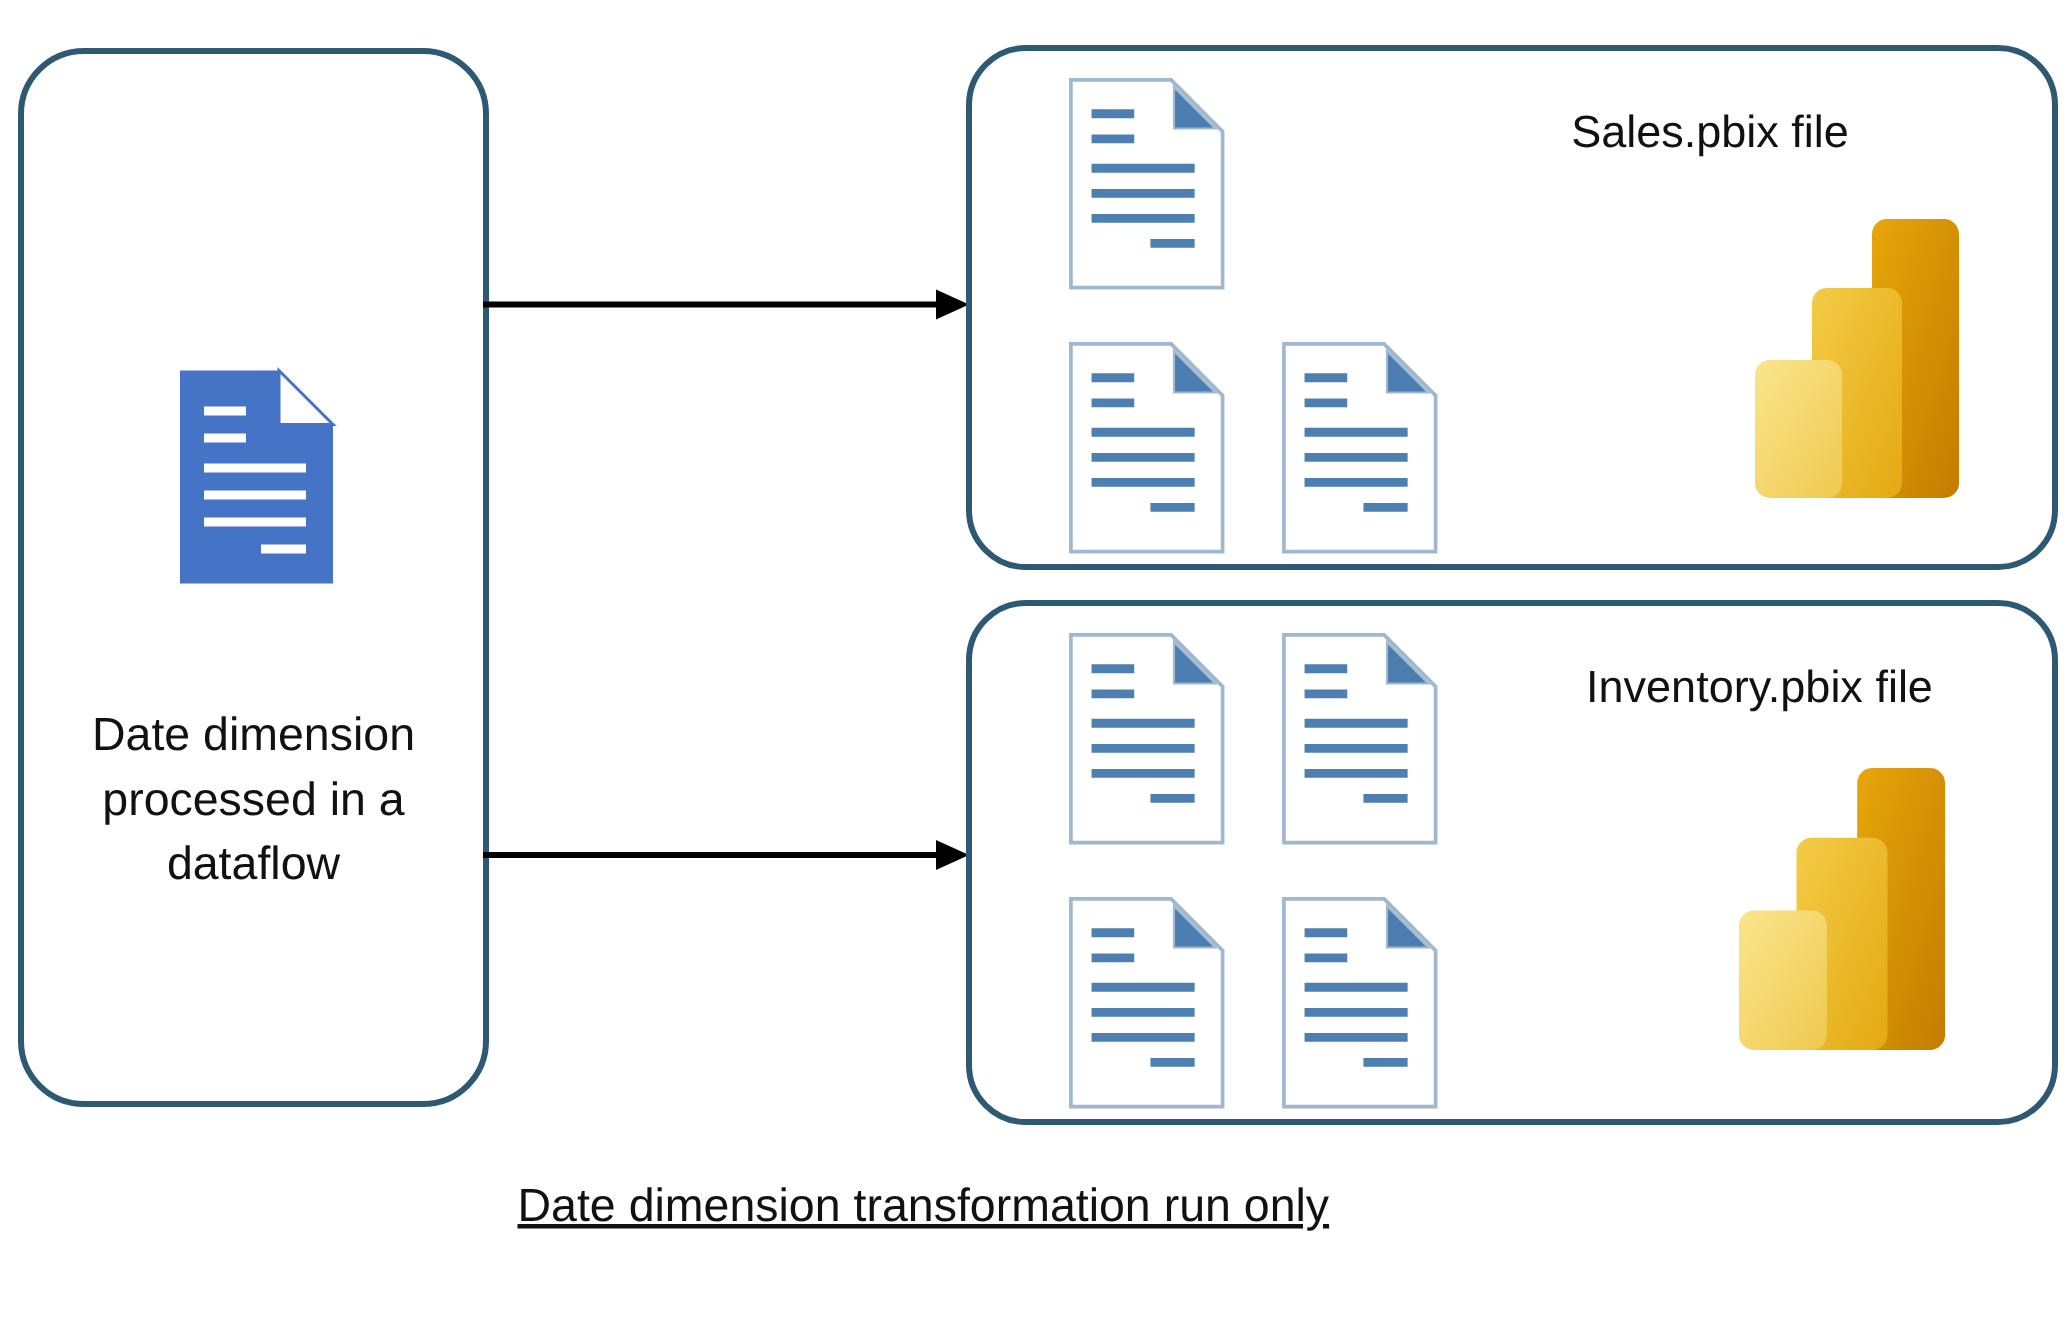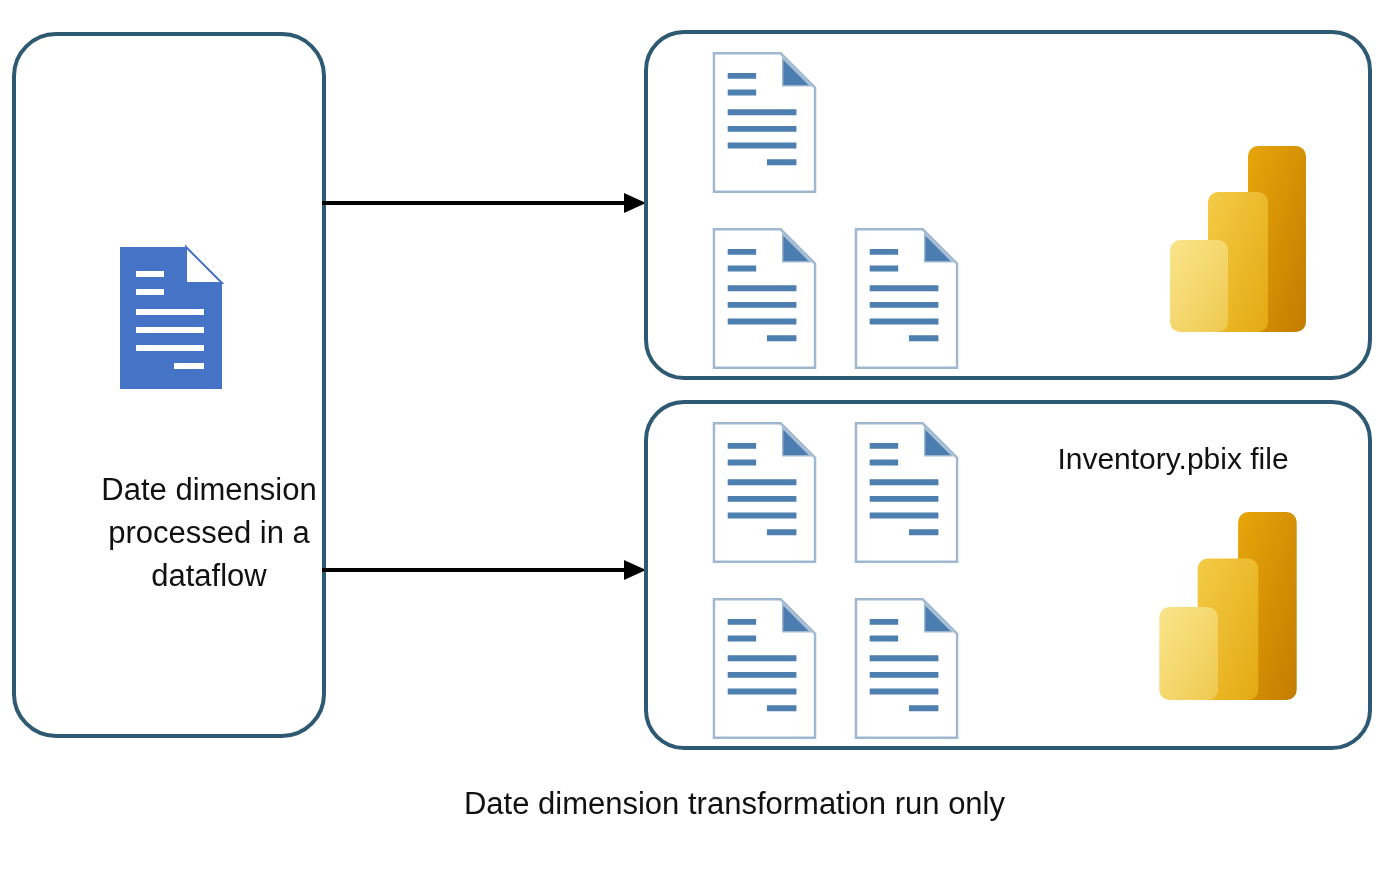--- a/index.html
+++ b/index.html
@@ -41,21 +41,20 @@
   .dataflow-doc { left: 100px; top: 208px; width: 110px; height: 148px; }
 
   .dataflow-label {
     position: absolute;
     left: 0; top: 432px;
     width: 100%;
     text-align: center;
     font-size: 31px;
     line-height: 43px;
     color: #111111;
-    margin-left: 40px;
   }
   .box-title {
     position: absolute;
     top: 38px;
     width: 400px;
     text-align: center;
     font-size: 30px;
     line-height: 34px;
     color: #111111;
     white-space: nowrap;
@@ -92,24 +91,25 @@
     left: 302px; top: 1px;
     width: 0; height: 0;
     border-left: 22px solid #000000;
     border-top: 10px solid transparent;
     border-bottom: 10px solid transparent;
   }
   .caption {
     position: absolute;
     left: 345px; top: 782px;
     width: 660px;
-    text-align: right;
+    text-align: left;
     font-size: 31px;
     line-height: 44px;
     color: #111111;
+    text-decoration: underline;
   }
   .caption-line { display: block; }
   .hidden-defs { position: absolute; width: 0; height: 0; }
 </style>
 </head>
 <body>
 
 <svg class="hidden-defs" aria-hidden="true">
   <defs>
     <linearGradient id="pbiDark" x1="0" y1="0" x2="1" y2="1">
@@ -166,20 +166,21 @@
   <div class="box sales-box">
     <svg class="doc-svg doc-a" viewBox="0 0 110 148">
         <use href="#doc-outline"></use>
       </svg>
     <svg class="doc-svg doc-b" viewBox="0 0 110 148">
         <use href="#doc-outline"></use>
       </svg>
     <svg class="doc-svg doc-c" viewBox="0 0 110 148">
         <use href="#doc-outline"></use>
       </svg>
+    <div class="box-title sales-title">Sales.pbix file</div>
     <svg class="pbi-logo pbi-sales" viewBox="0 0 140 190">
         <use href="#pbi"></use>
       </svg>
   </div>
 
   <div class="box inventory-box">
     <svg class="doc-svg doc-a" viewBox="0 0 110 148">
         <use href="#doc-outline"></use>
       </svg>
     <svg class="doc-svg doc-d" viewBox="0 0 110 148">

